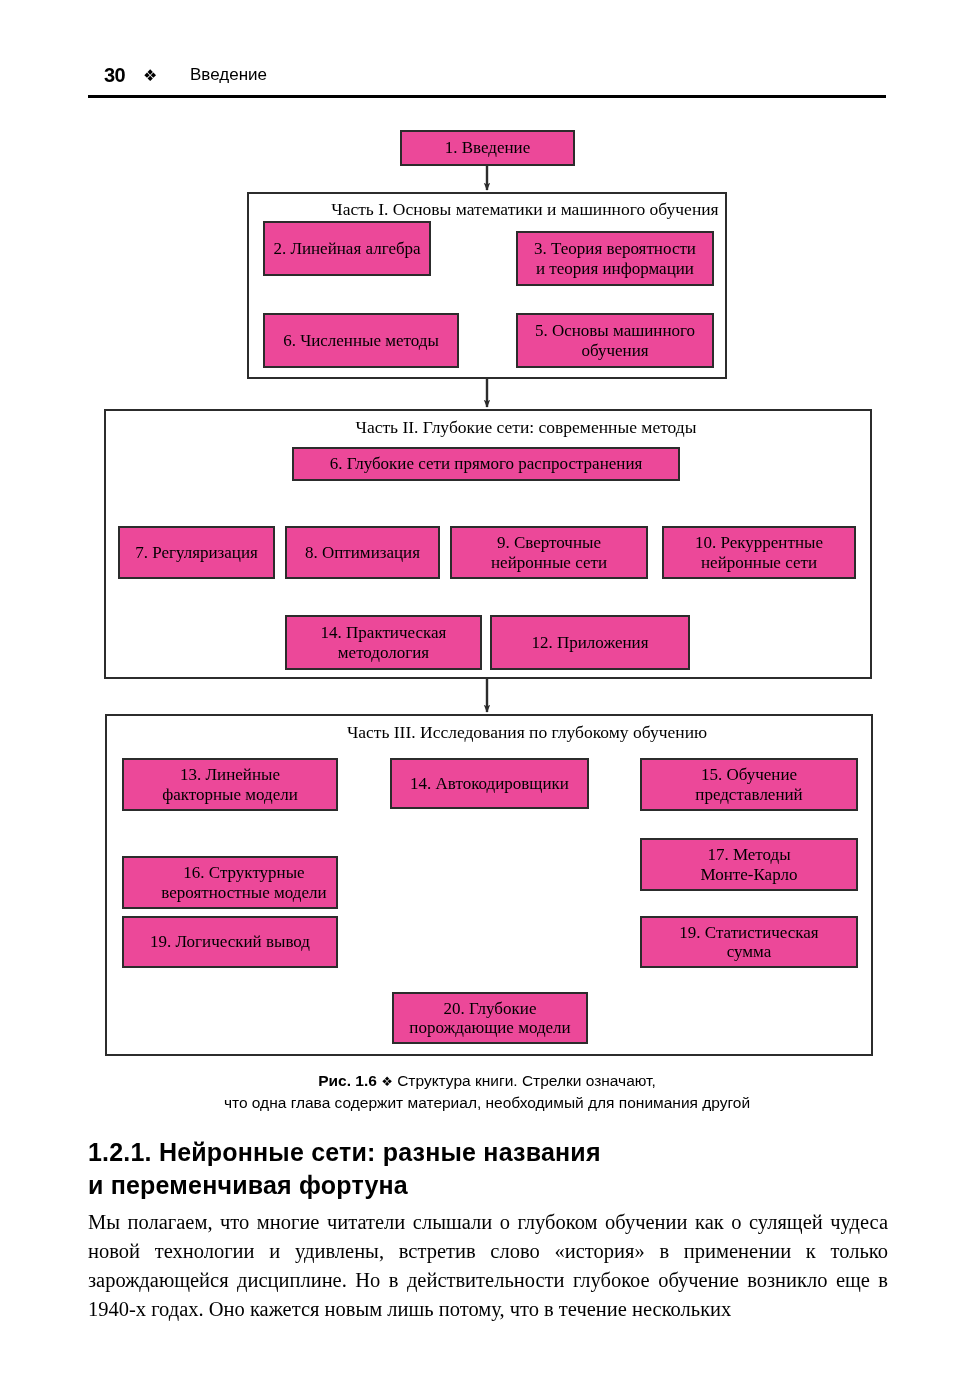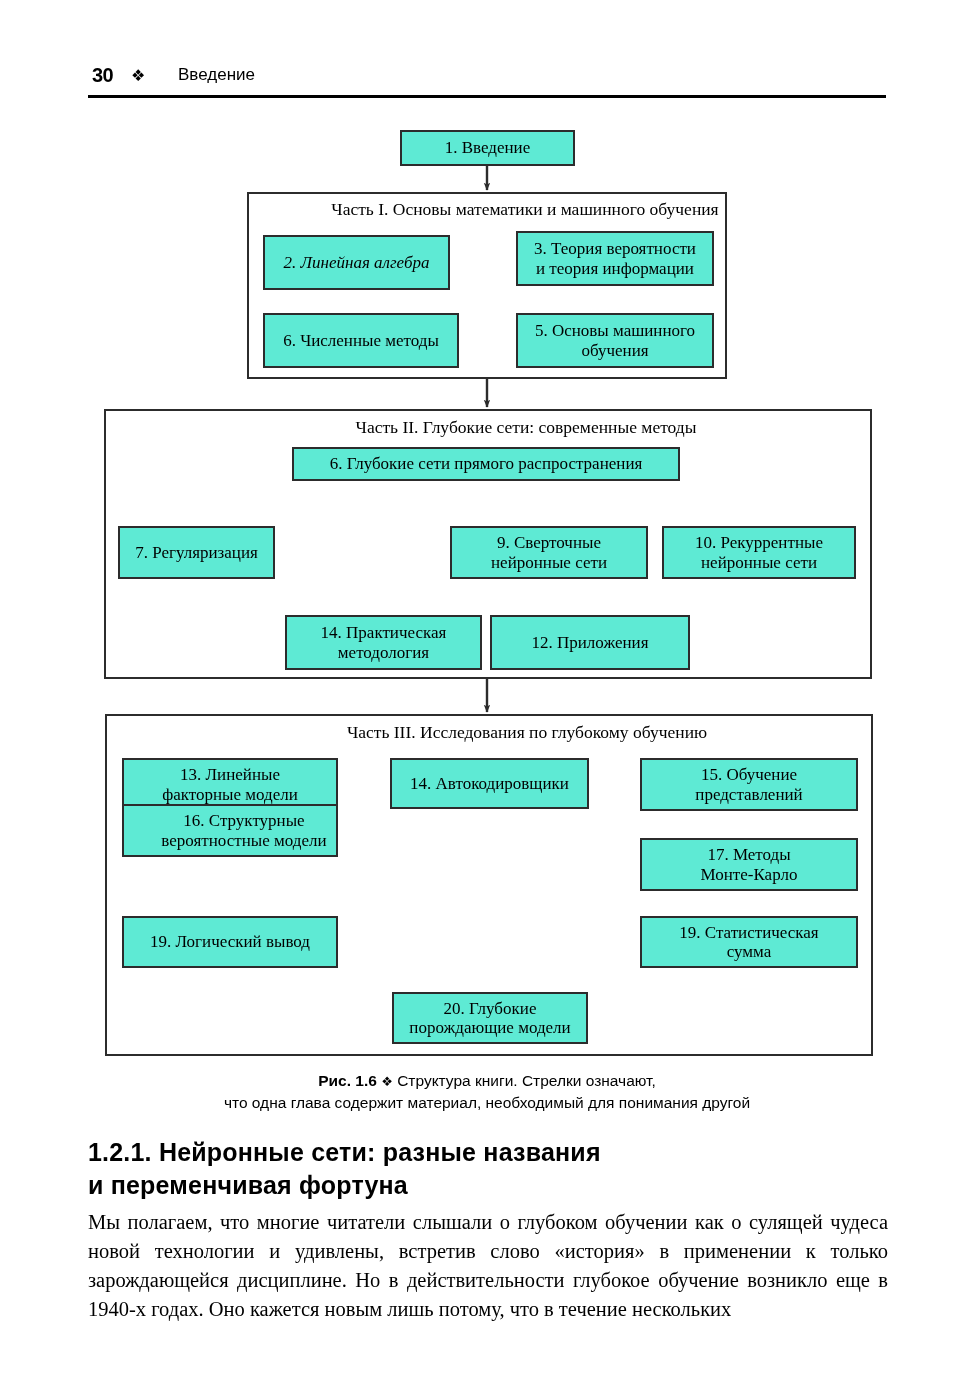--- a/index.html
+++ b/index.html
@@ -3,21 +3,21 @@
 <meta charset="utf-8">
 <style>
   html,body{margin:0;padding:0;}
   body{
     width:974px;height:1388px;background:#ffffff;
     font-family:"Liberation Serif",serif;color:#000;
     position:relative;overflow:hidden;
   }
   
   #running-head{
-    position:absolute;left:92px;top:62px;width:798px;height:34px;
+    position:absolute;left:104px;top:62px;width:798px;height:34px;
   }
   #running-head .pg{
     font-family:"Liberation Sans",sans-serif;font-weight:bold;font-size:20px;
     position:absolute;left:0;top:2px;letter-spacing:-0.5px;
   }
   #running-head .dia{
     position:absolute;left:39px;top:4px;font-size:16px;
     font-family:"DejaVu Sans",sans-serif;
   }
   #running-head .ttl{
@@ -29,21 +29,21 @@
   }
 
   
   #figure{
     position:absolute;left:0;top:0;width:974px;height:1070px;
   }
   #figure svg{position:absolute;left:0;top:0;}
 
   .fbox{
     position:absolute;box-sizing:border-box;border:2px solid #2c2c2c;
-    background:#5eead4;display:flex;align-items:center;justify-content:center;
+    background:#ec4899;display:flex;align-items:center;justify-content:center;
     text-align:center;line-height:1.12;font-size:17px;padding:0 4px;
   }
   .frame{
     position:absolute;box-sizing:border-box;border:2px solid #2c2c2c;background:#fff;
   }
   .ftitle{
     position:absolute;text-align:center;font-size:17.5px;white-space:nowrap;padding-left:38px;
   }
 
   
@@ -123,21 +123,21 @@
     </g>
   </svg>
 
   <div class="fbox" style="left:400px;top:130px;width:175px;height:36px;">
     <div><span>1. Введение</span></div>
   </div>
 
   <div class="frame" style="left:247px;top:192px;width:480px;height:187px;"></div>
   <div class="ftitle" style="left:247px;top:199px;width:480px;">Часть I. Основы математики и машинного обучения</div>
 
-  <div class="fbox" style="left:263px;top:235px;width:187px;height:55px;font-style:italic;">
+  <div class="fbox" style="left:263px;top:221px;width:168px;height:55px;">
     <div><span>2. Линейная алгебра</span></div>
   </div>
   <div class="fbox" style="left:516px;top:231px;width:198px;height:55px;">
     <div><span>3. Теория вероятности</span><br>
          <span>и теория информации</span></div>
   </div>
   <div class="fbox" style="left:263px;top:313px;width:196px;height:55px;">
     <div><span>6. Численные методы</span></div>
   </div>
   <div class="fbox" style="left:516px;top:313px;width:198px;height:55px;">
@@ -148,20 +148,23 @@
   <div class="frame" style="left:104px;top:409px;width:768px;height:270px;"></div>
   <div class="ftitle" style="left:104px;top:417px;width:768px;">Часть II. Глубокие сети: современные методы</div>
 
   <div class="fbox" style="left:292px;top:447px;width:388px;height:34px;">
     <div><span>6. Глубокие сети прямого распространения</span></div>
   </div>
 
   <div class="fbox" style="left:118px;top:526px;width:157px;height:53px;">
     <div><span>7. Регуляризация</span></div>
   </div>
+  <div class="fbox" style="left:285px;top:526px;width:155px;height:53px;">
+    <div><span>8. Оптимизация</span></div>
+  </div>
   <div class="fbox" style="left:450px;top:526px;width:198px;height:53px;">
     <div><span>9. Сверточные</span><br>
          <span>нейронные сети</span></div>
   </div>
   <div class="fbox" style="left:662px;top:526px;width:194px;height:53px;">
     <div><span>10. Рекуррентные</span><br>
          <span>нейронные сети</span></div>
   </div>
 
   <div class="fbox" style="left:285px;top:615px;width:197px;height:55px;">
@@ -180,21 +183,21 @@
          <span>факторные модели</span></div>
   </div>
   <div class="fbox" style="left:390px;top:758px;width:199px;height:51px;">
     <div><span>14. Автокодировщики</span></div>
   </div>
   <div class="fbox" style="left:640px;top:758px;width:218px;height:53px;">
     <div><span>15. Обучение</span><br>
          <span>представлений</span></div>
   </div>
 
-  <div class="fbox" style="left:122px;top:804px;width:216px;height:53px;padding-left:32px;">
+  <div class="fbox" style="left:122px;top:856px;width:216px;height:53px;padding-left:32px;">
     <div><span>16. Структурные</span><br>
          <span>вероятностные модели</span></div>
   </div>
   <div class="fbox" style="left:640px;top:838px;width:218px;height:53px;">
     <div><span>17. Методы</span><br>
          <span>Монте-Карло</span></div>
   </div>
 
   <div class="fbox" style="left:122px;top:916px;width:216px;height:52px;justify-content:center;">
     <div><span>19. Логический вывод</span></div>

